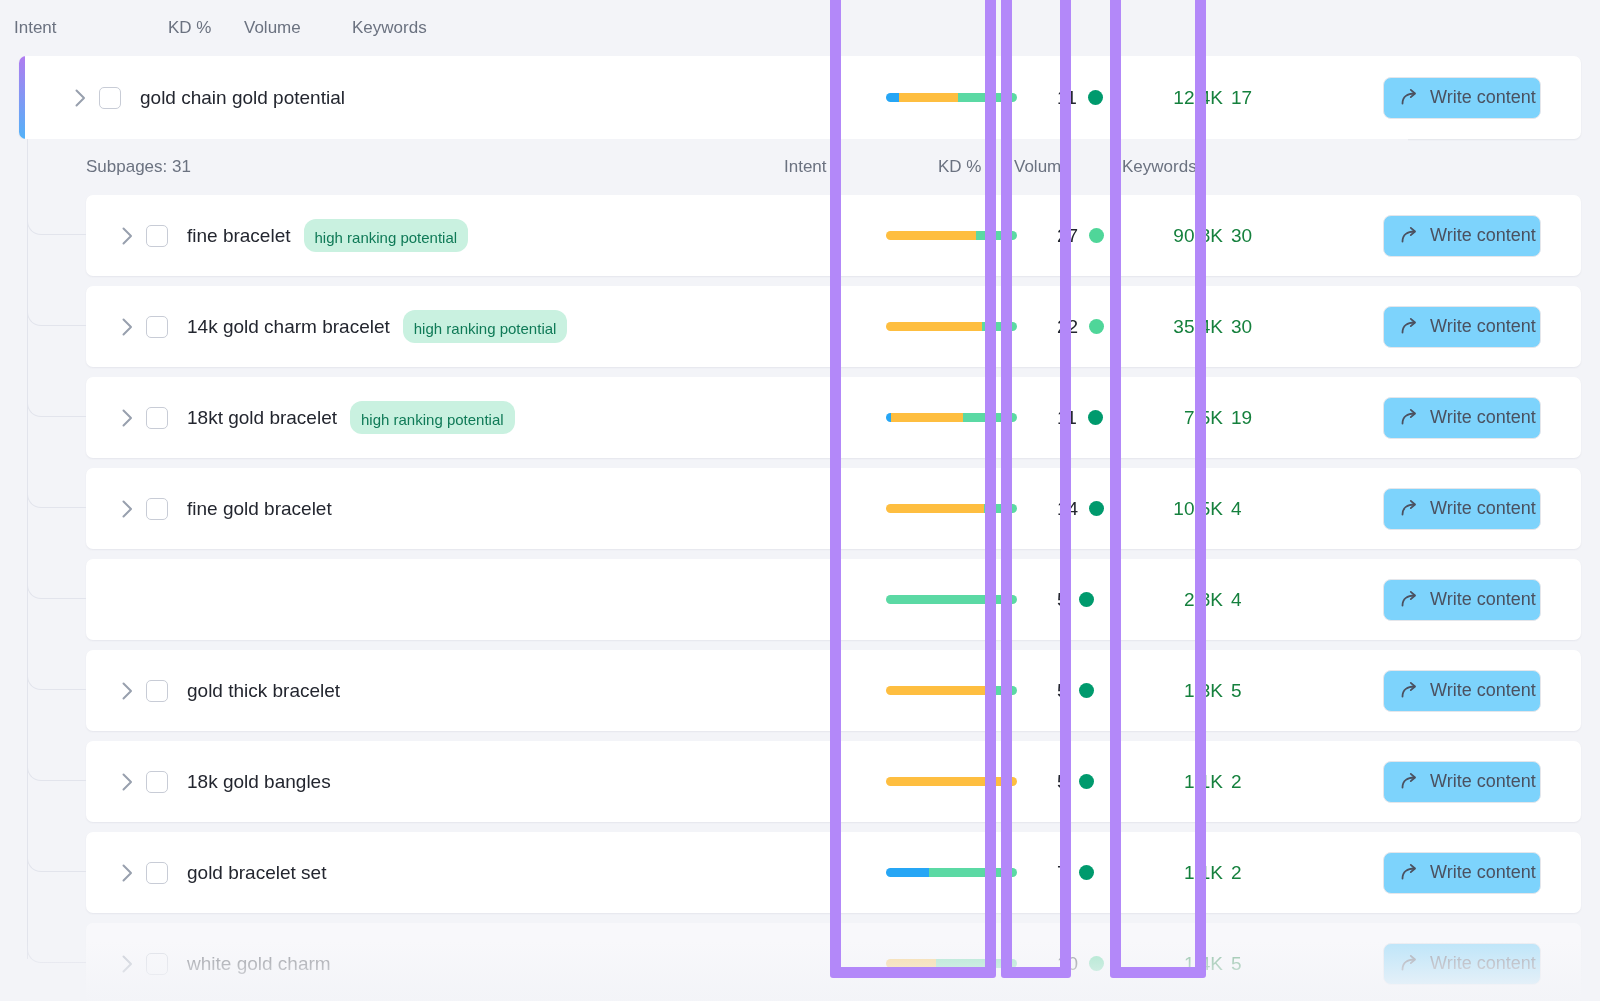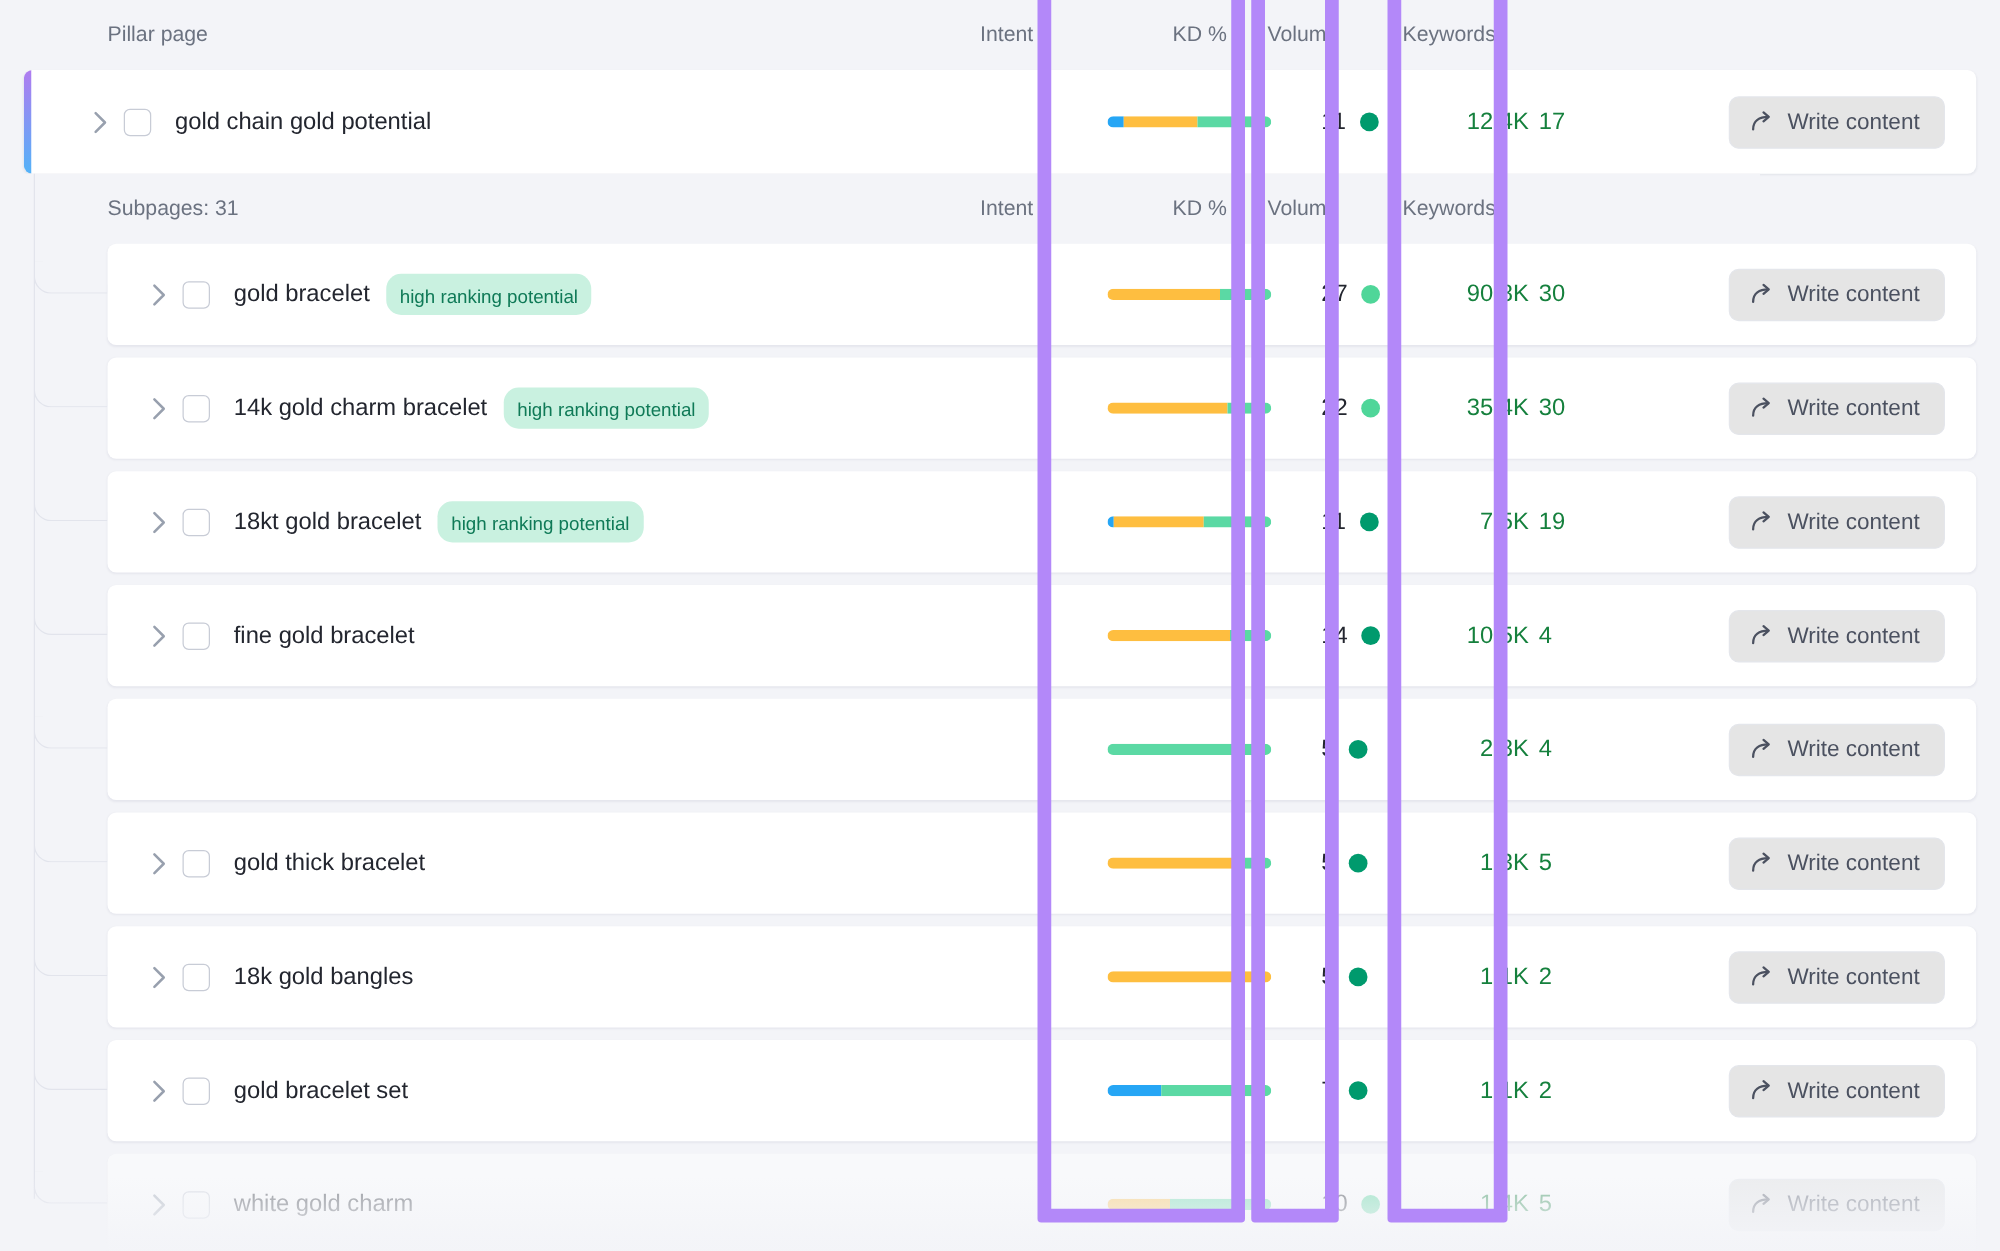--- a/index.html
+++ b/index.html
@@ -120,22 +120,22 @@
   }
   .seg { height: 100%; }
   .kd-num { font-size: 19px; color: #23262f; }
   .kd-dot { width: 15px; height: 15px; border-radius: 50%; margin-left: 11px; }
 
   .vol-num, .kw-num { font-size: 19px; color: #15803d; }
 
   
   .wc-btn {
     display: inline-flex; align-items: center; gap: 11px;
-    height: 42px; padding: 0 19px 0 16px;
-    background: #e5e5e5;
+    height: 42px; padding: 0 4px 0 16px;
+    background: #7dd3fc;
     border: 1px solid #e4e6eb;
     border-radius: 8px;
     font-size: 18px; color: #4b5160;
     cursor: pointer;
     white-space: nowrap;
   }
   .wc-btn svg { display: block; }
 
   
   .pillar-card .chev { margin-left: 42px; }
@@ -166,21 +166,20 @@
     background: linear-gradient(180deg, rgba(243,244,248,0) 0%, rgba(243,244,248,.92) 92%);
     pointer-events: none; z-index: 30;
   }
 </style>
 </head>
 <body>
 
 <div id="app">
 
   <div class="head-row" id="pillar-head">
-    <div class="col-name">Pillar page</div>
     <div class="col-intent">Intent</div>
     <div class="col-kd">KD %</div>
     <div class="col-vol">Volume</div>
     <div class="col-kw">Keywords</div>
   </div>
 
   <div class="pillar-card">
     <div class="pillar-stripe"></div>
     <div class="name-cell">
       <div class="chev">
@@ -229,21 +228,21 @@
 
   <div class="rows-wrap" id="rows-wrap">
       <div class="sub-row">
         <div class="name-cell">
           <div class="chev">
             <svg width="11" height="18" viewBox="0 0 11 18">
               <path d="M1.5 1.5 L9 9 L1.5 16.5" fill="none" stroke="#98a0ae" stroke-width="2" stroke-linecap="round" stroke-linejoin="round"></path>
             </svg>
           </div>
           <div class="cbox"></div>
-          <div class="kwtext">gold bracelet</div>
+          <div class="kwtext">fine bracelet</div>
           <span class="badge">high ranking potential</span>
         </div>
         <div class="right-cells">
           <div class="c-intent">
             <div class="intent-bar">
               <div class="seg" style="width: 69%; background: rgb(254, 190, 64);"></div>
               <div class="seg" style="width: 31%; background: rgb(91, 217, 164);"></div>
             </div>
           </div>
           <div class="c-kd">

